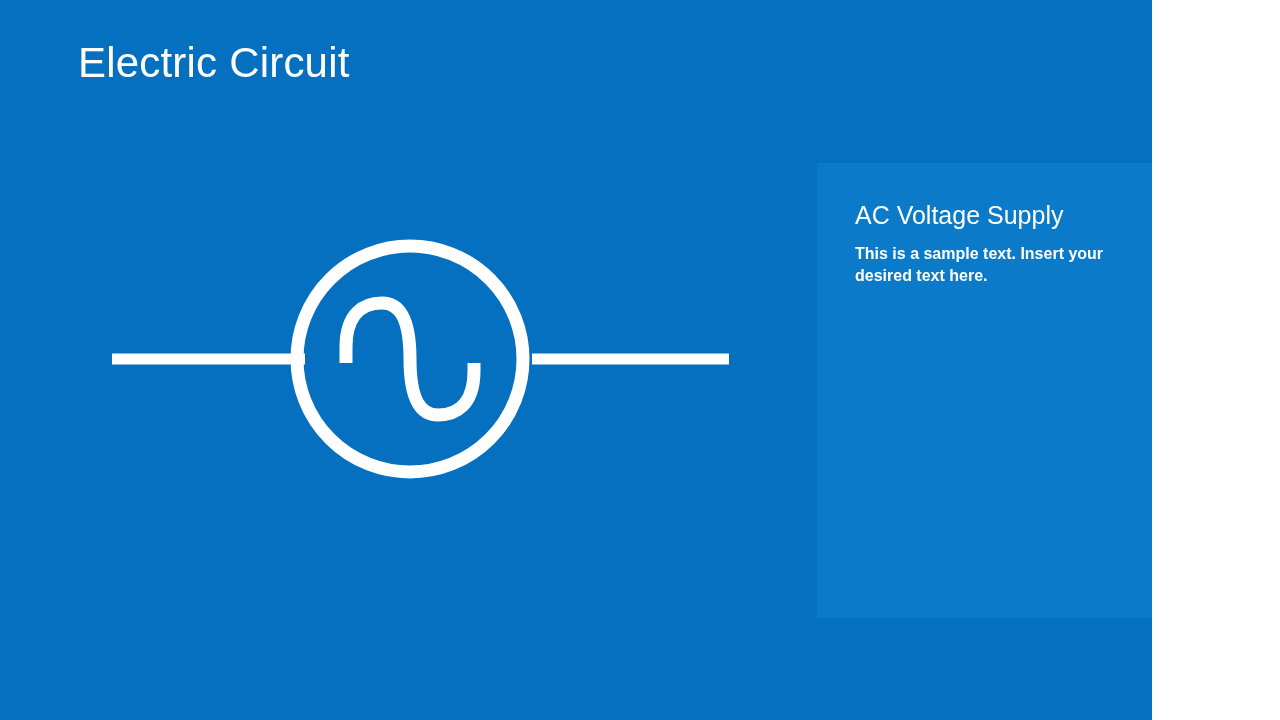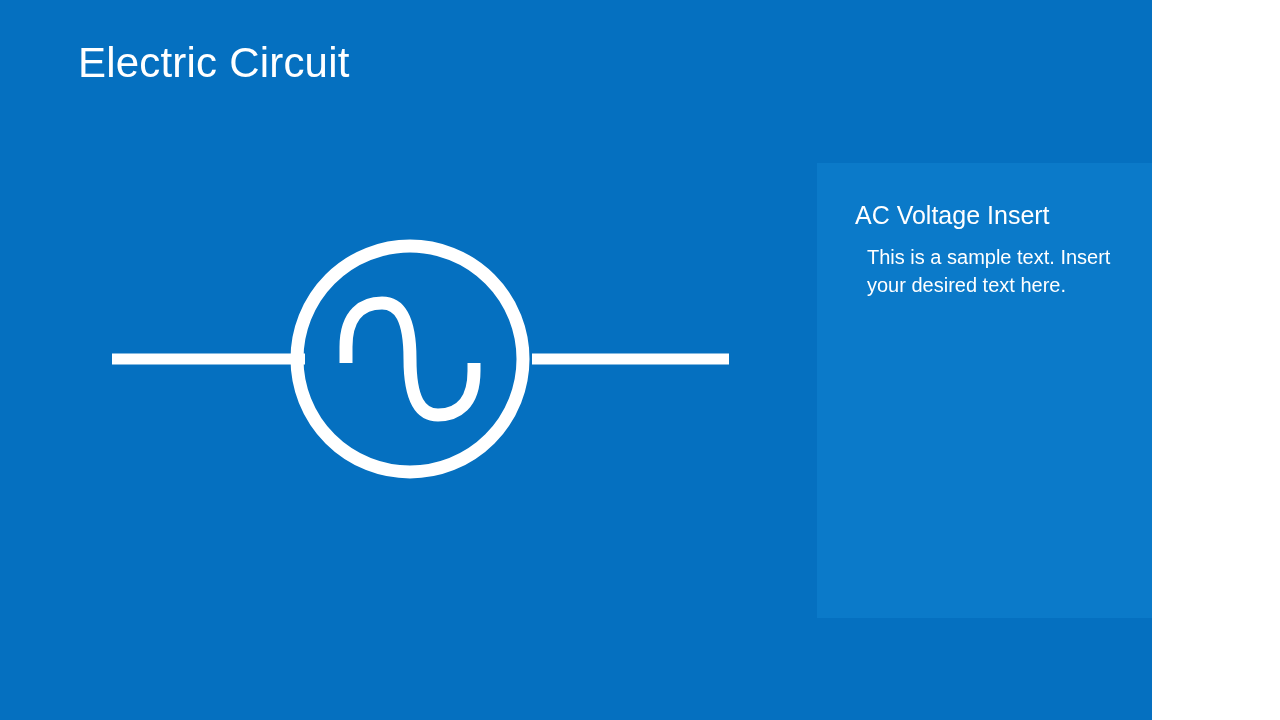--- a/index.html
+++ b/index.html
@@ -61,25 +61,25 @@
   }
   #panel-heading {
     font-size: 25px;
     font-weight: 400;
     color: #ffffff;
     line-height: 1.15;
     margin: 0 0 13px 0;
     white-space: nowrap;
   }
   #panel-body {
-    font-size: 20px;
-    font-weight: 400;
+    font-size: 16px;
+    font-weight: 700;
     color: #ffffff;
     line-height: 1.42;
-    margin: 12px;
+    margin: 0;
     max-width: 276px;
   }
 </style>
 </head>
 <body>
 
 <div id="slide">
 
   <div id="slide-title">Electric Circuit</div>
 
@@ -96,17 +96,17 @@
                L 246 132
                C 246 98 264 88 282 88
                C 300 88 310 104 310 144
                C 310 184 320 200 338 200
                C 356 200 374 190 374 156
                L 374 148" fill="none" stroke="#ffffff" stroke-width="13" stroke-linecap="butt" stroke-linejoin="round"></path>
     </svg>
   </div>
 
   <div id="description-panel">
-    <div id="panel-heading">AC Voltage Insert</div>
+    <div id="panel-heading">AC Voltage Supply</div>
     <div id="panel-body">This is a sample text. Insert your desired text here.</div>
   </div>
 
 </div>
 
 </body></html>

